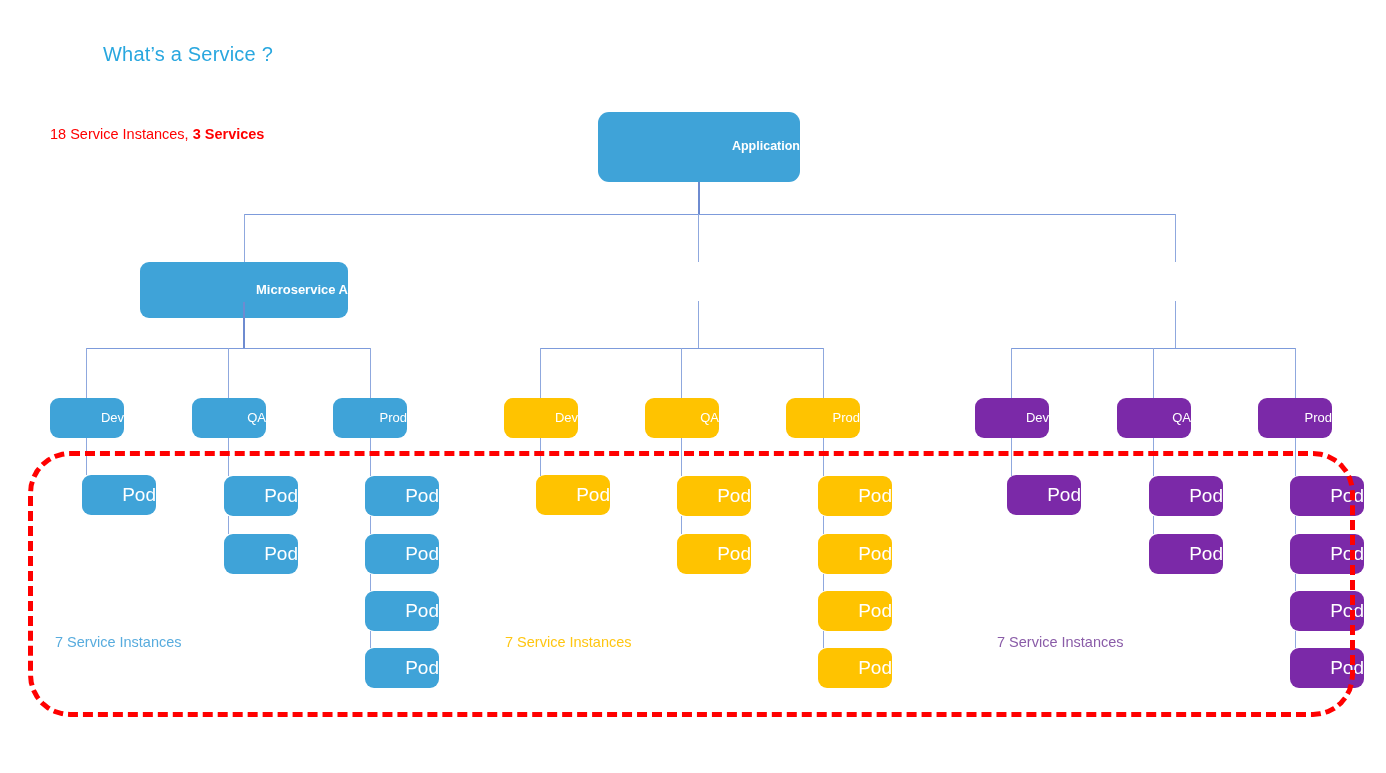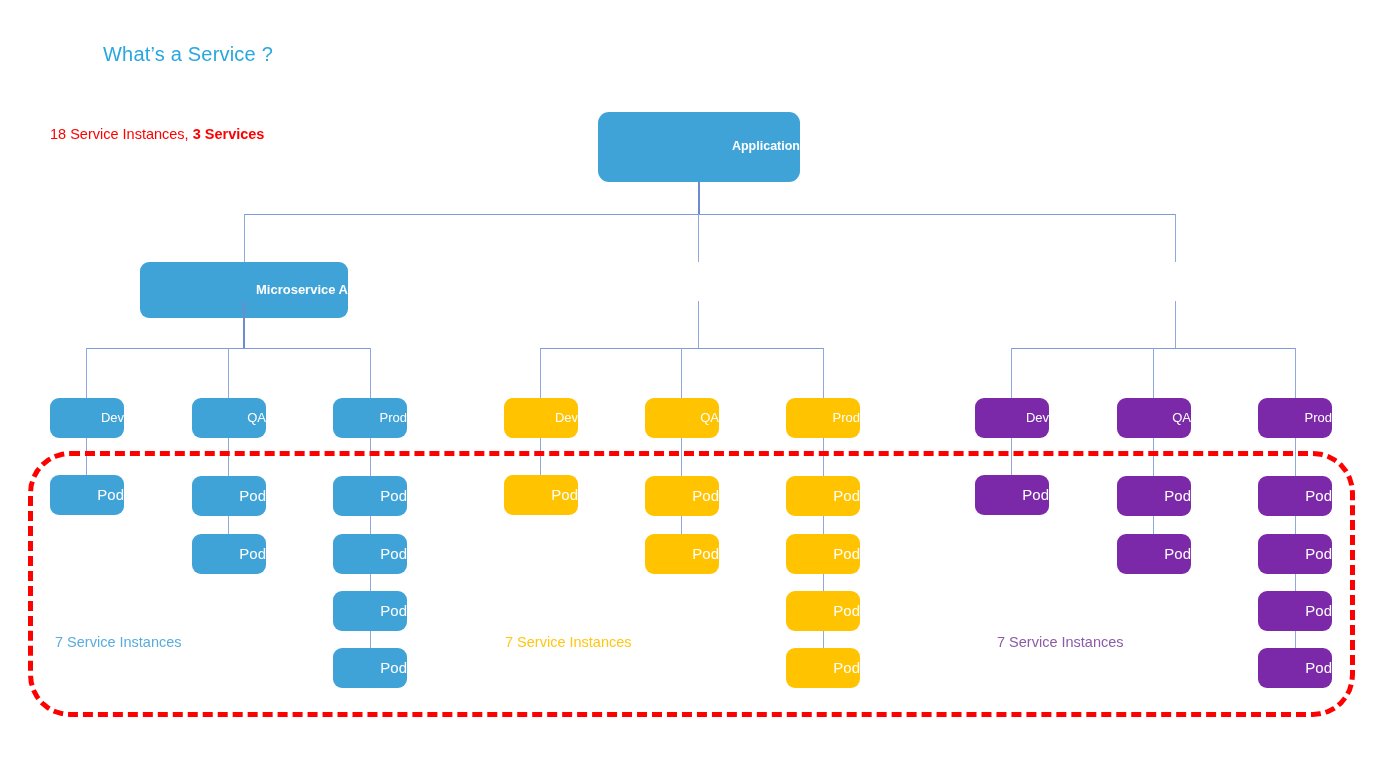--- a/index.html
+++ b/index.html
@@ -33,21 +33,21 @@
     position:absolute;
     display:flex;align-items:center;justify-content:flex-end;
     color:#ffffff;border-radius:9px;
     text-align:center;
     box-sizing:border-box;
     line-height:1.1;
   }
   .node.app{font-size:12.5px;font-weight:bold;border-radius:11px;}
   .node.ms{font-size:13px;font-weight:bold;}
   .node.env{font-size:13px;padding-left:20px;}
-  .node.pod{font-size:15px;}
+  .node.pod{font-size:19px;margin-left:32px;}
 
   .c-blue{background:#3FA3D8;}
   .c-yellow{background:#FFC300;}
   .c-purple{background:#7B29A8;}
 
   
   .caption{position:absolute;font-size:14.5px;white-space:nowrap;}
   .cap-blue{color:#58ACDE;}
   .cap-yellow{color:#FFC612;}
   .cap-purple{color:#8A5CA8;}

